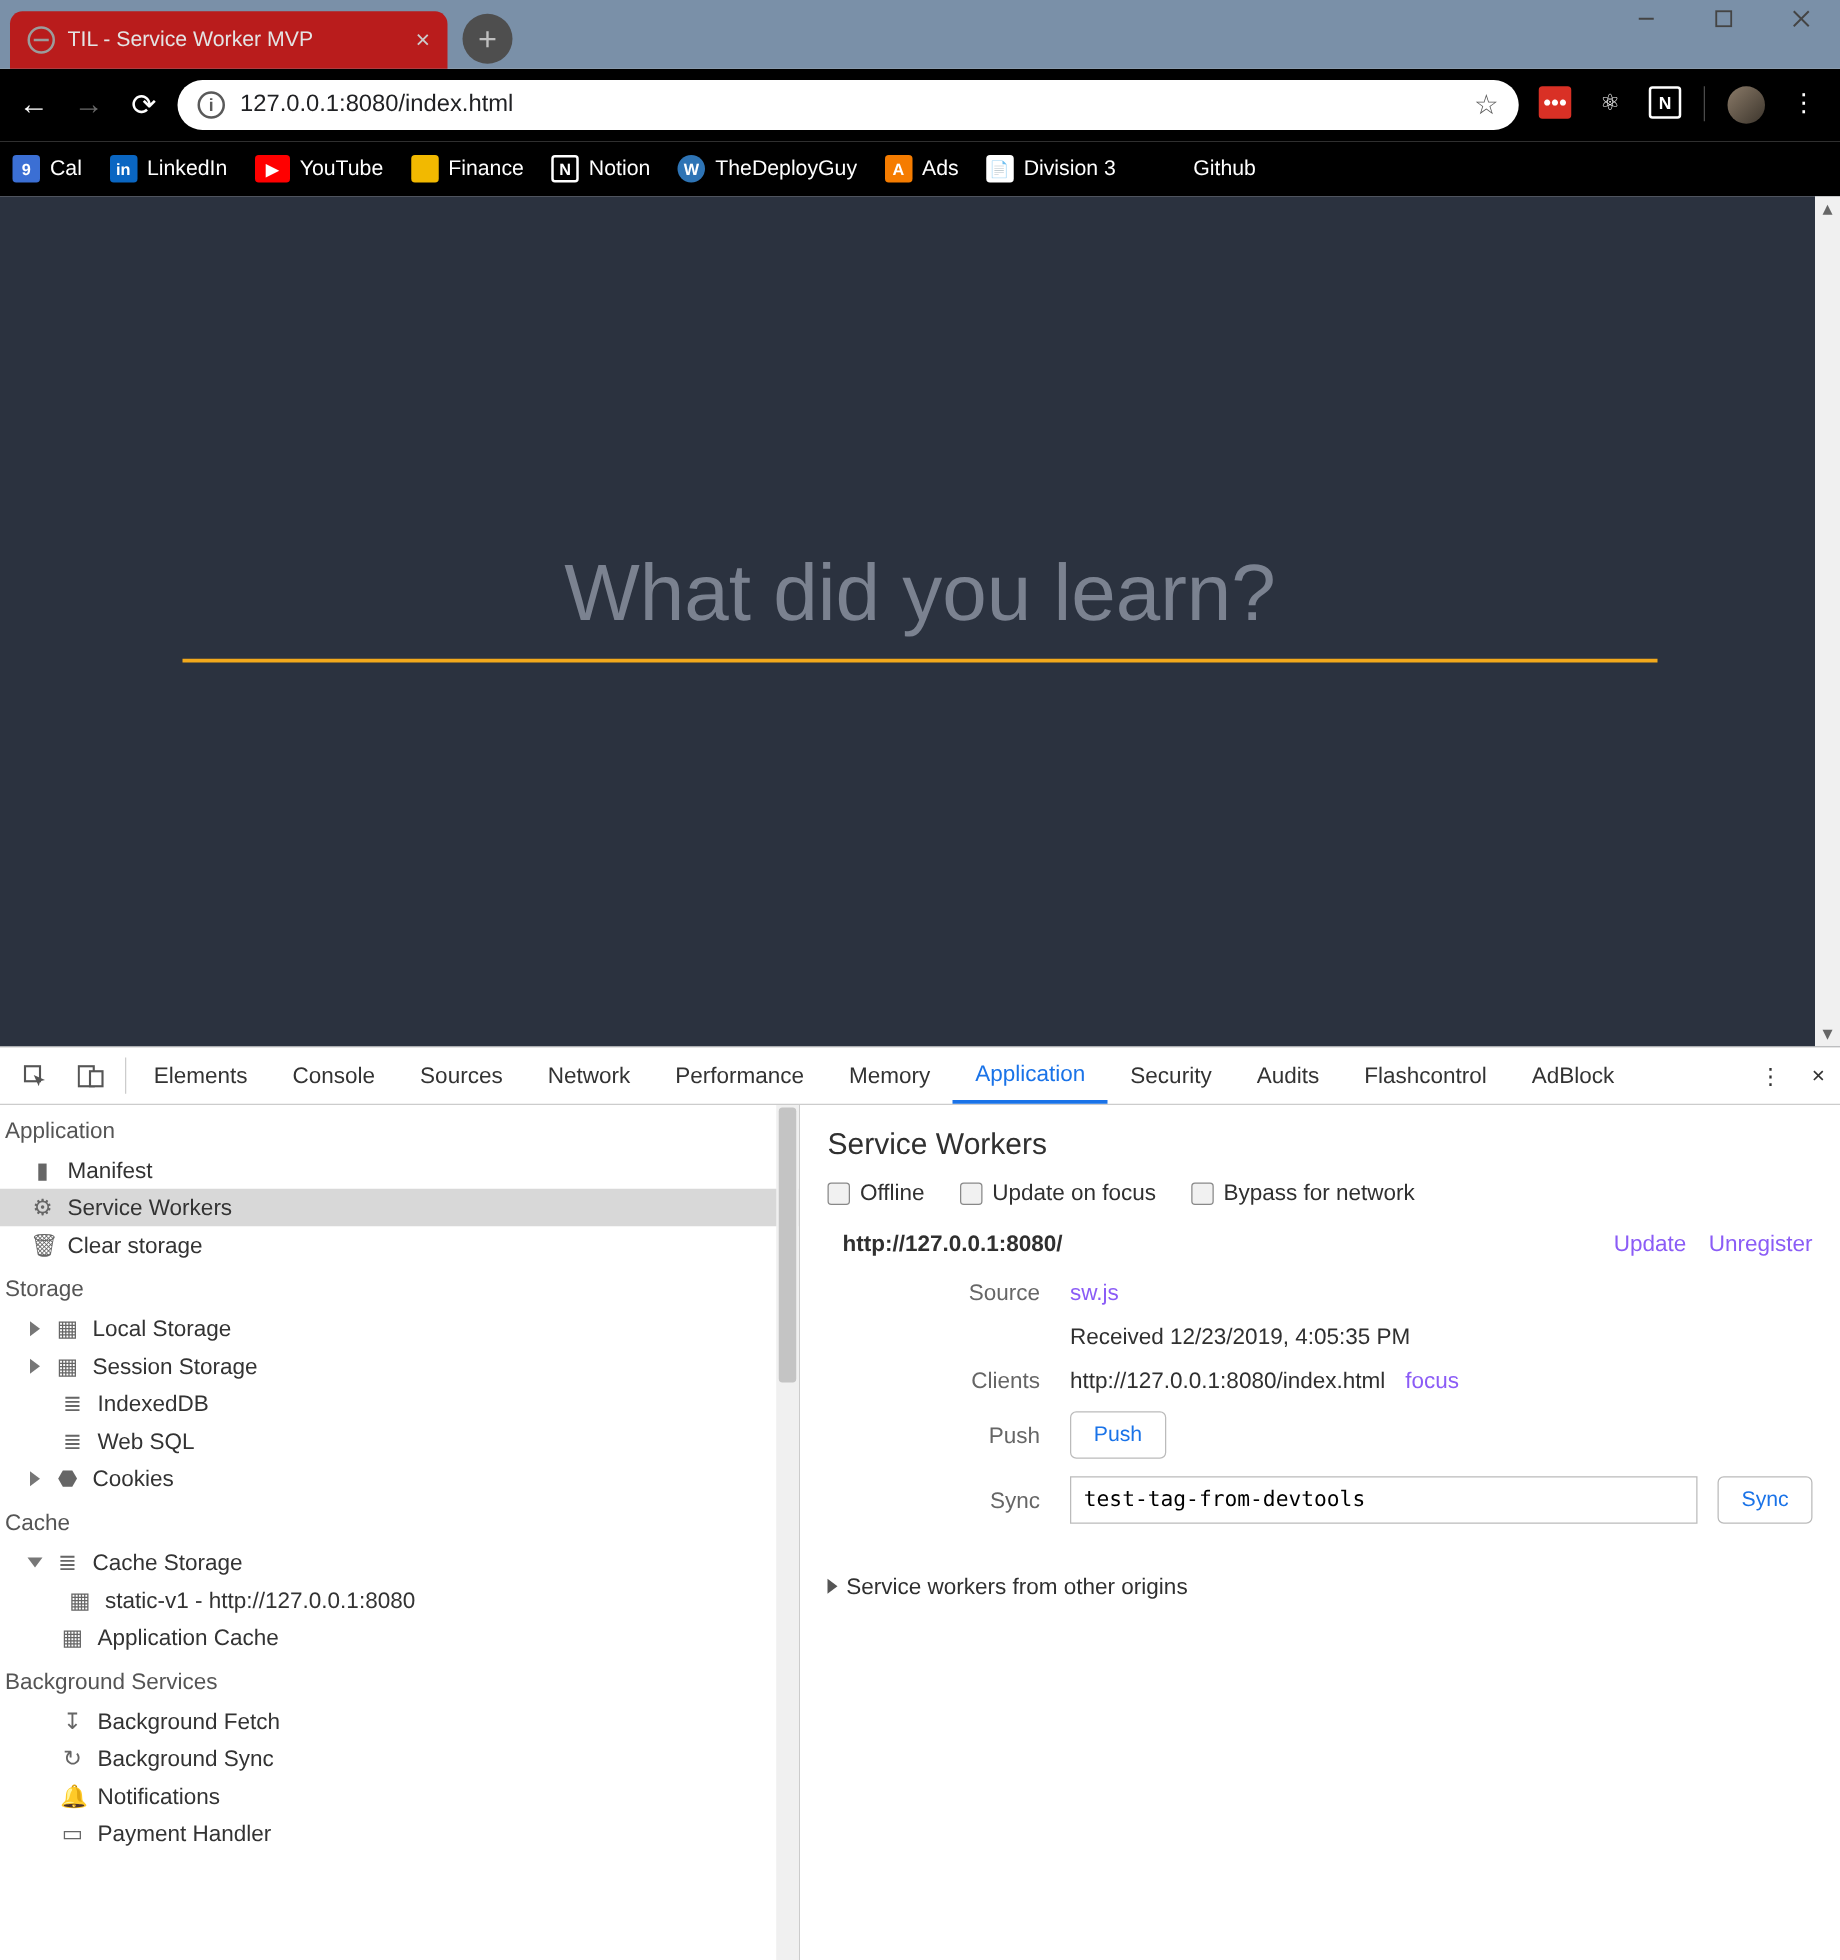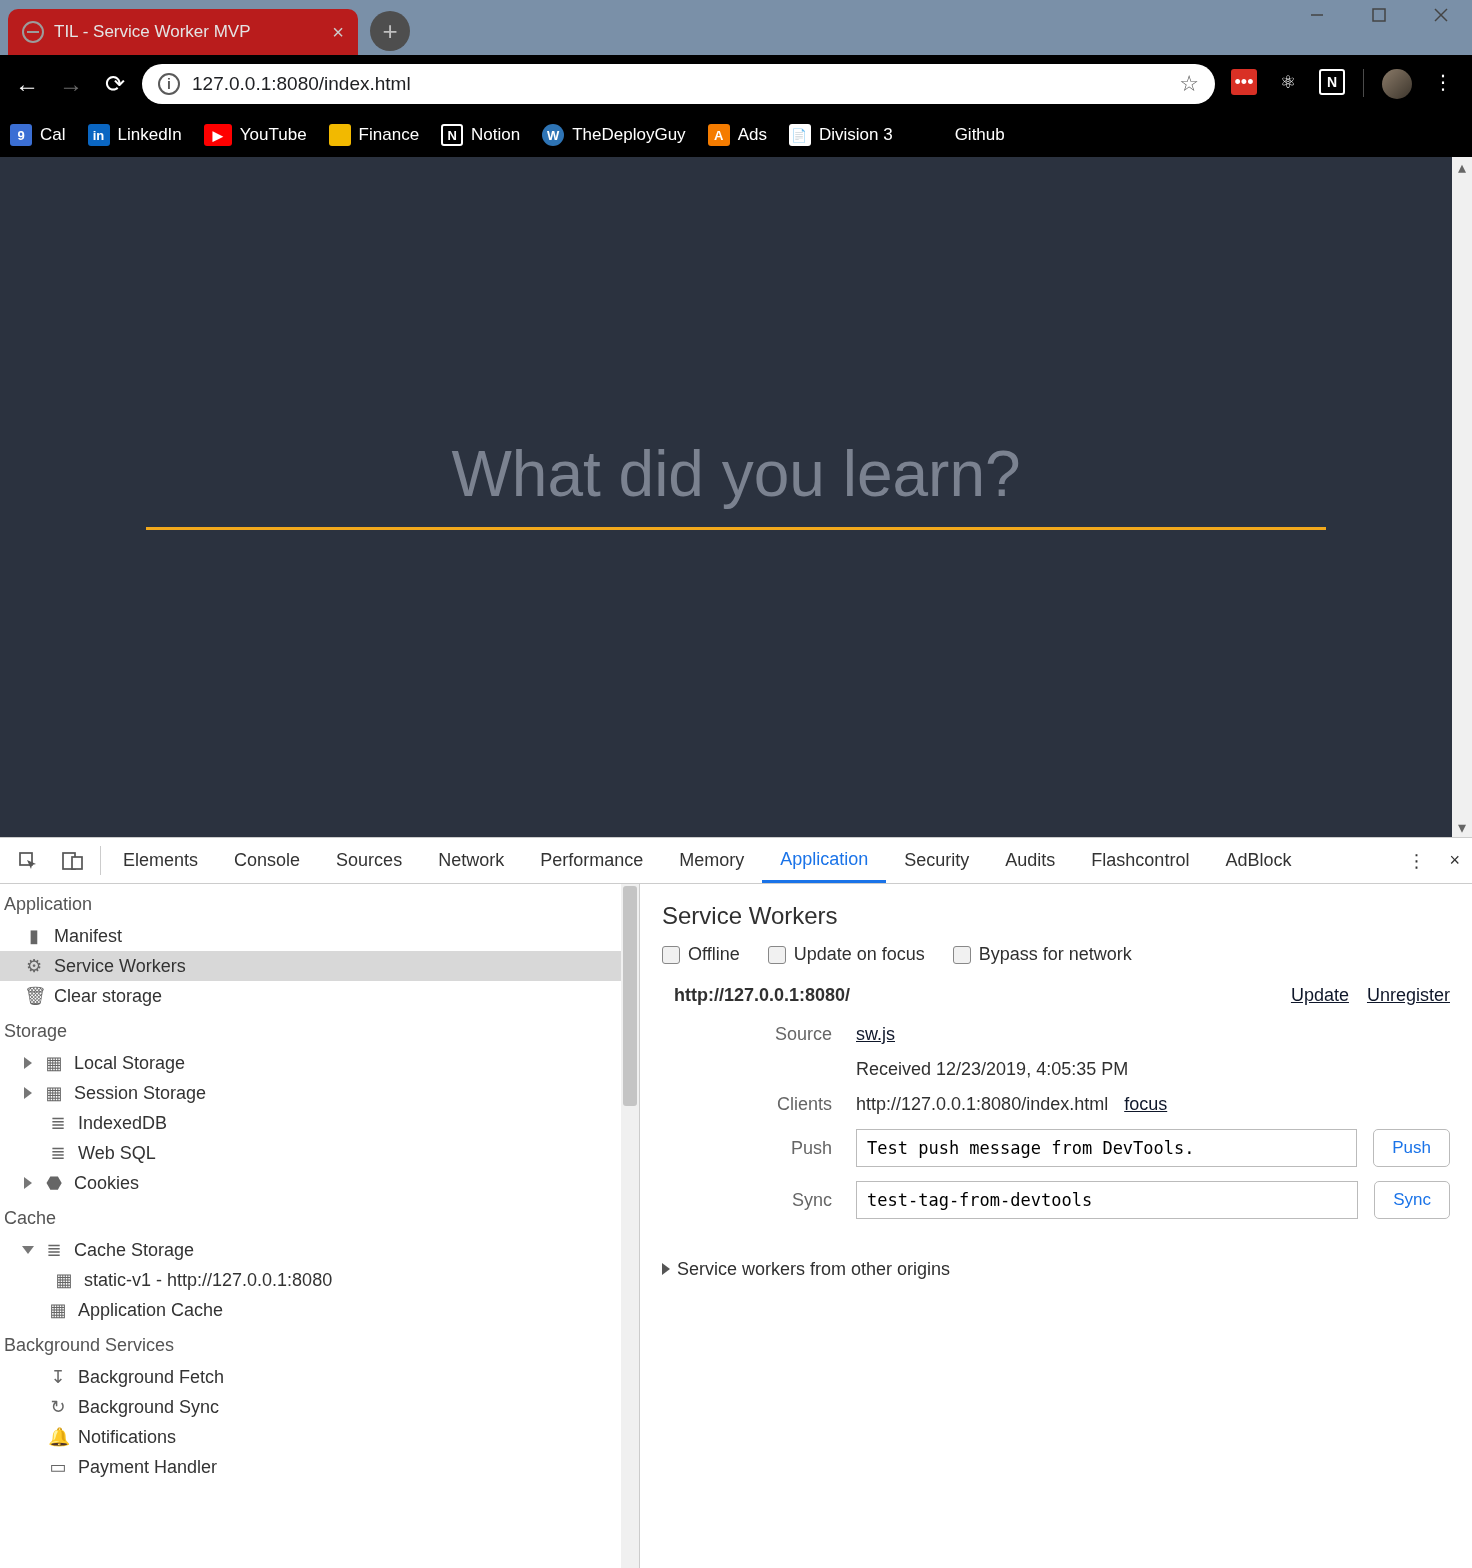--- a/index.html
+++ b/index.html
@@ -77,21 +77,21 @@
   .ic { width:20px; text-align:center; color:#666;}
   
   .dt-main { flex:1; padding: 18px 22px; font-size:18px; color:#303030; overflow:auto;}
   .dt-main h2 { font-size:24px; font-weight:400; margin-bottom:14px;}
   .chkrow { display:flex; gap:28px; align-items:center; margin-bottom:18px;}
   .chk { display:flex; align-items:center; gap:8px;}
   .chk .box{width:18px;height:18px;border:1px solid #888;border-radius:3px; background:#f1f1f1;}
   .origin-row{display:flex; align-items:center; margin:20px 0 18px 12px;}
   .origin-row .url{font-weight:700;text-align:right;}
   .origin-row .acts{margin-left:auto; display:flex; gap:18px;}
-  a.lnk{color:#0f172a; text-decoration:underline; cursor:pointer;}
+  a.lnk{color:#8b5cf6; cursor:pointer;}
   .field { display:flex; align-items:center; margin:14px 0;}
   .field .lbl{width:194px; text-align:right; color:#666; padding-right:24px;}
   .field .val{flex:1; display:flex; align-items:center; gap:16px;}
   .dot{width:16px;height:16px;background:#188038;border-radius:50%;display:inline-block;}
   .txtin{flex:1; height:38px; border:1px solid #bbb; padding:0 10px; font-family:Consolas, monospace; font-size:17px;}
   .btn{height:38px; padding:0 18px; border:1px solid #bbb; border-radius:5px; background:#fff; color:#1a73e8; font-size:17px; cursor:pointer;}
   .other-origins{margin-top:40px;}
   .other-origins .tri{border-left-color:#555;}
   svg{display:block;}
 </style>
@@ -348,21 +348,20 @@
       <div class="field">
         <div class="lbl">Clients</div>
         <div class="val">
           <span>http://127.0.0.1:8080/index.html</span>
           <a class="lnk">focus</a>
         </div>
       </div>
       <div class="field">
         <div class="lbl">Push</div>
         <div class="val">
-          <input class="txtin" value="Test push message from DevTools." style="">
           <button class="btn">Push</button>
         </div>
       </div>
       <div class="field">
         <div class="lbl">Sync</div>
         <div class="val">
           <input class="txtin" value="test-tag-from-devtools" style="">
           <button class="btn">Sync</button>
         </div>
       </div>

